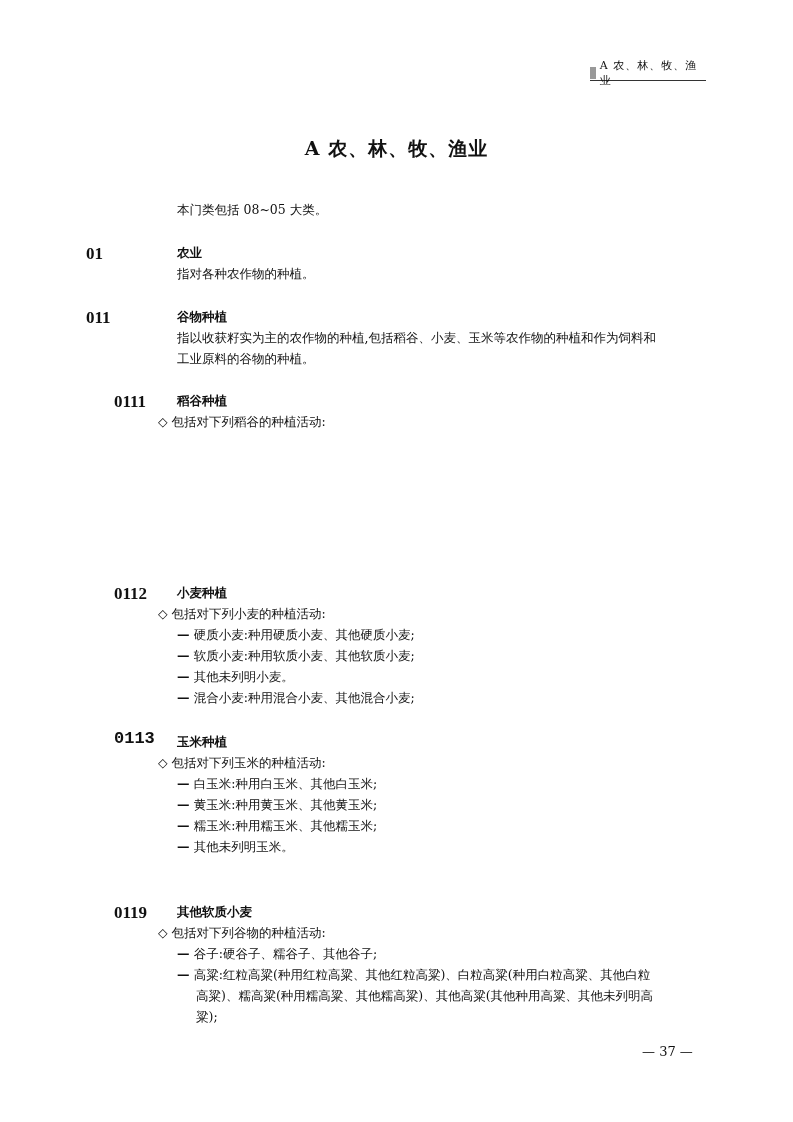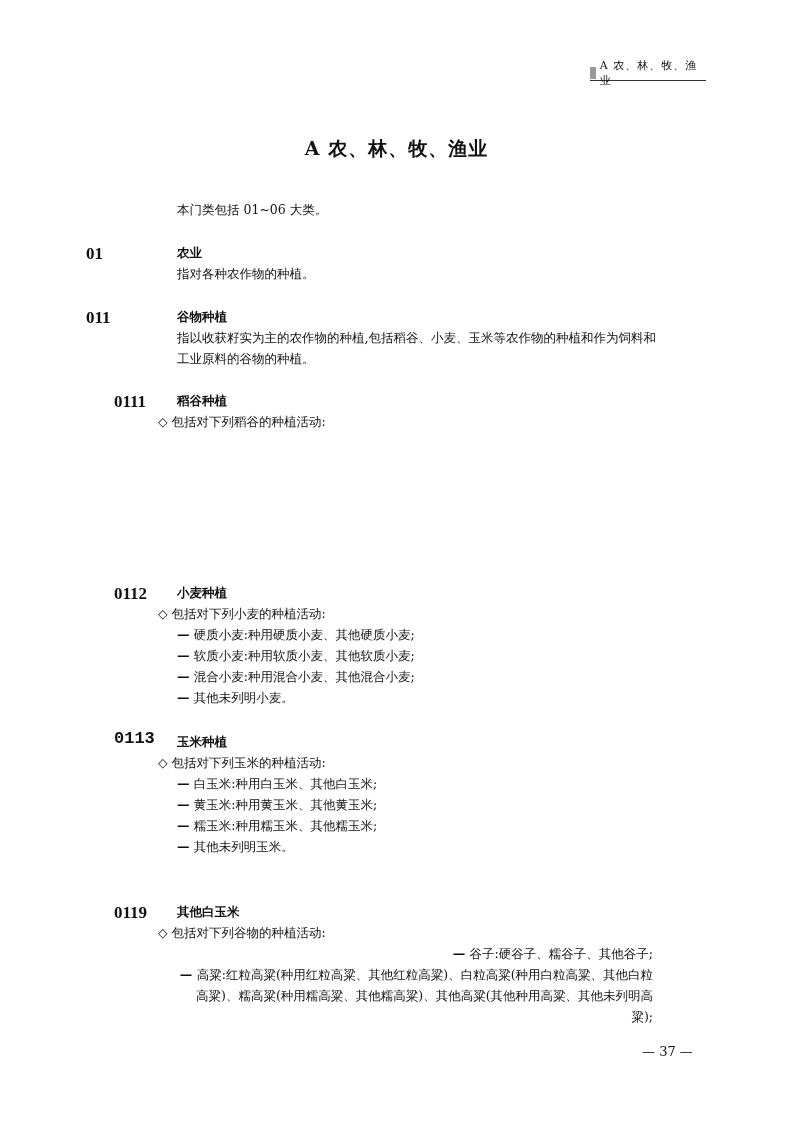--- a/index.html
+++ b/index.html
@@ -22,21 +22,21 @@
 </head>
 <body>
 
 <div class="header">
   <span class="bar"></span>
   <span class="txt">A  农、林、牧、渔业</span>
 </div>
 
 <div class="title">A    农、林、牧、渔业</div>
 
-<div class="block" style="top:199px;left:177px;">本门类包括 01~06 大类。</div>
+<div class="block" style="top:199px;left:177px;">本门类包括 08~05 大类。</div>
 
 <div class="code" style="top:244px;left:86px;">01</div>
 <div class="block" style="top:242px;left:177px;">
   <div class="bold">农业</div>
   <div>指对各种农作物的种植。</div>
 </div>
 
 <div class="code" style="top:308px;left:86px;">011</div>
 <div class="block" style="top:306px;left:177px;">
   <div class="bold">谷物种植</div>
@@ -50,42 +50,42 @@
   <div class="diamond">包括对下列稻谷的种植活动:</div>
 </div>
 
 <div class="code" style="top:584px;left:114px;">0112</div>
 <div class="block" style="top:582px;left:158px;">
   <div class="bold" style="margin-left:19px;">小麦种植</div>
   <div class="diamond">包括对下列小麦的种植活动:</div>
   <div style="margin-left:19px;">
     <div class="dash">硬质小麦:种用硬质小麦、其他硬质小麦;</div>
     <div class="dash">软质小麦:种用软质小麦、其他软质小麦;</div>
+    <div class="dash">其他未列明小麦。</div>
     <div class="dash">混合小麦:种用混合小麦、其他混合小麦;</div>
-    <div class="dash">其他未列明小麦。</div>
   </div>
 </div>
 
 <div class="code" style="top:729px;left:114px;font-family:Liberation Mono, monospace;">0113</div>
 <div class="block" style="top:731px;left:158px;">
   <div class="bold" style="margin-left:19px;">玉米种植</div>
   <div class="diamond">包括对下列玉米的种植活动:</div>
   <div style="margin-left:19px;">
     <div class="dash">白玉米:种用白玉米、其他白玉米;</div>
     <div class="dash">黄玉米:种用黄玉米、其他黄玉米;</div>
     <div class="dash">糯玉米:种用糯玉米、其他糯玉米;</div>
     <div class="dash">其他未列明玉米。</div>
   </div>
 </div>
 
 <div class="code" style="top:903px;left:114px;">0119</div>
 <div class="block" style="top:901px;left:158px;">
-  <div class="bold" style="margin-left:19px;">其他白玉米</div>
+  <div class="bold" style="margin-left:19px;">其他软质小麦</div>
   <div class="diamond">包括对下列谷物的种植活动:</div>
-  <div style="margin-left:19px;text-align:right;">
+  <div style="margin-left:19px;">
     <div class="dash">谷子:硬谷子、糯谷子、其他谷子;</div>
     <div class="dash line">高粱:红粒高粱(种用红粒高粱、其他红粒高粱)、白粒高粱(种用白粒高粱、其他白粒</div>
     <div class="line" style="margin-left:19px;">高粱)、糯高粱(种用糯高粱、其他糯高粱)、其他高粱(其他种用高粱、其他未列明高</div>
     <div style="margin-left:19px;">粱);</div>
   </div>
 </div>
 
 <div class="page-num">— 37 —</div>
 
 </body></html>

